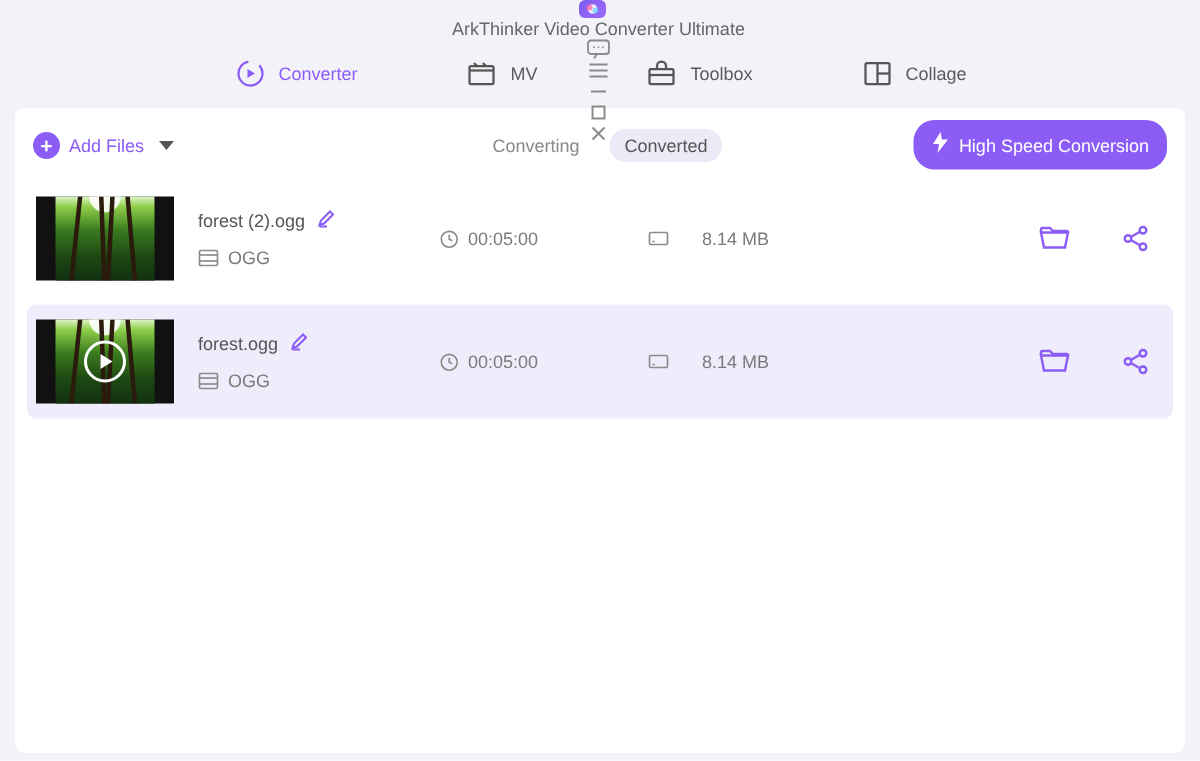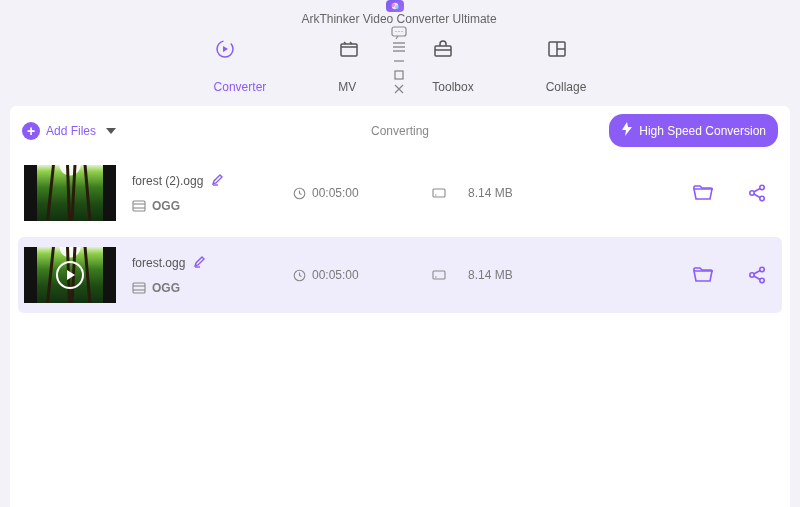--- a/index.html
+++ b/index.html
@@ -29,21 +29,21 @@
   .app-title { color: #666; font-size: 12px; }
   .spacer { flex: 1; }
   .winbtn { width: 24px; height: 24px; display:flex;align-items:center;justify-content:center; color:#7a7a7a; cursor:pointer; }
   .winbtn svg { display:block; }
   .divider-v { width:1px; height:14px; background:#d0cfe0; margin:0 6px; }
 
   .tabs {
     display:flex; justify-content:center; gap: 72px;
     padding: 8px 0 6px 0;
   }
-  .tab { display:flex; flex-direction:column; gap:20px; color:#5b5b5b; cursor:pointer; }
+  .tab { display:flex; align-items:center; gap:8px; color:#5b5b5b; cursor:pointer; }
   .tab.active { color:#8b5cf6; }
   .tab-icon { width:22px;height:22px;display:flex;align-items:center;justify-content:center; }
   .tab-label { font-size:12px; }
 
   .main {
     margin: 6px 10px 10px 10px;
     background:#fff;
     border-radius:6px;
     height: 430px;
     display:flex; flex-direction:column;
@@ -106,21 +106,21 @@
   }
   .playoverlay .circ {
     width:28px;height:28px;border:2px solid #fff;border-radius:50%;display:flex;align-items:center;justify-content:center;
   }
   .playoverlay .tri {
     width:0;height:0;border-left:8px solid #fff;border-top:5px solid transparent;border-bottom:5px solid transparent; margin-left:2px;
   }
   .meta { flex:0 0 auto; width: 160px; }
   .fname { display:flex; align-items:center; gap:8px; color:#555; font-size:12px; margin-bottom:10px; }
   .editicon { color:#8b5cf6; cursor:pointer; }
-  .fmtline { display:flex; align-items:center; gap:6px; color:#7a7a7a; font-size:12px;font-weight:bold; }
+  .fmtline { display:flex; align-items:center; gap:6px; color:#7a7a7a; font-size:12px; }
   .sm-ico { width:14px;height:14px; display:inline-flex;align-items:center;justify-content:center; }
   .dur { width:140px; display:flex;align-items:center;gap:6px;color:#7a7a7a; }
   .size { width:140px; display:flex;align-items:center;gap:22px;color:#7a7a7a; }
   .grow { flex:1; }
   .actions { display:flex; gap:28px; align-items:center; padding-right: 6px;}
   .actbtn { width:26px;height:26px;color:#8b5cf6; display:flex;align-items:center;justify-content:center; cursor:pointer; }
 
   .row2 { display:flex; align-items:center; }
 </style>
 </head>
@@ -219,20 +219,21 @@
       <div class="plus-circle">+</div>
       <span>Add Files</span>
       <span class="chev">
         <svg width="10" height="8" viewBox="0 0 10 8">
             <polygon points="0,1 10,1 5,7" fill="#555"></polygon>
           </svg>
       </span>
     </div>
     <div class="segswitch">
       <div class="opt">Converting</div>
+      <div class="opt active">Converted</div>
     </div>
     <div class="highspeed">
       <span>
         <svg width="12" height="14" viewBox="0 0 12 14">
             <polygon points="6,0 1,8 5,8 4,14 11,5 7,5" fill="#fff"></polygon>
           </svg>
       </span>
       <span>High Speed Conversion</span>
     </div>
   </div>

